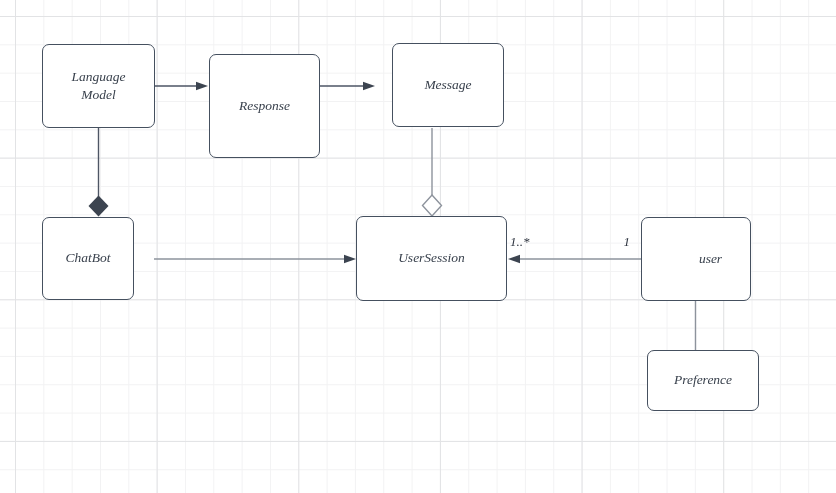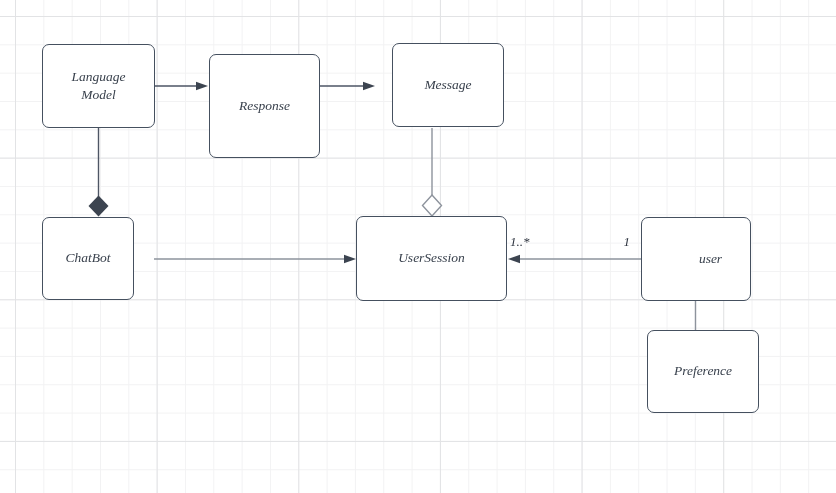--- a/index.html
+++ b/index.html
@@ -43,21 +43,21 @@
     line-height: 1.35;
     padding: 4px 16px;
     z-index: 2;
   }
   #node-language-model { left: 42px;  top: 44px;  width: 113px; height: 84px; }
   #node-response       { left: 209px; top: 54px;  width: 111px; height: 104px; }
   #node-message        { left: 376px; top: 43px;  width: 112px; height: 84px; margin-left: 16px; }
   #node-chatbot        { left: 42px;  top: 217px; width: 92px; height: 83px; }
   #node-usersession    { left: 356px; top: 216px; width: 151px; height: 85px; text-align: center; }
   #node-user           { left: 641px; top: 217px; width: 110px; height: 84px; padding-left: 45px; }
-  #node-preference     { left: 647px; top: 330px; width: 112px; height: 83px; }
+  #node-preference     { left: 647px; top: 350px; width: 112px; height: 61px; }
   .edges-layer {
     position: absolute;
     left: 0; top: 0;
     width: 836px;
     height: 493px;
     z-index: 1;
   }
   .mult-label {
     position: absolute;
     font-size: 13px;

